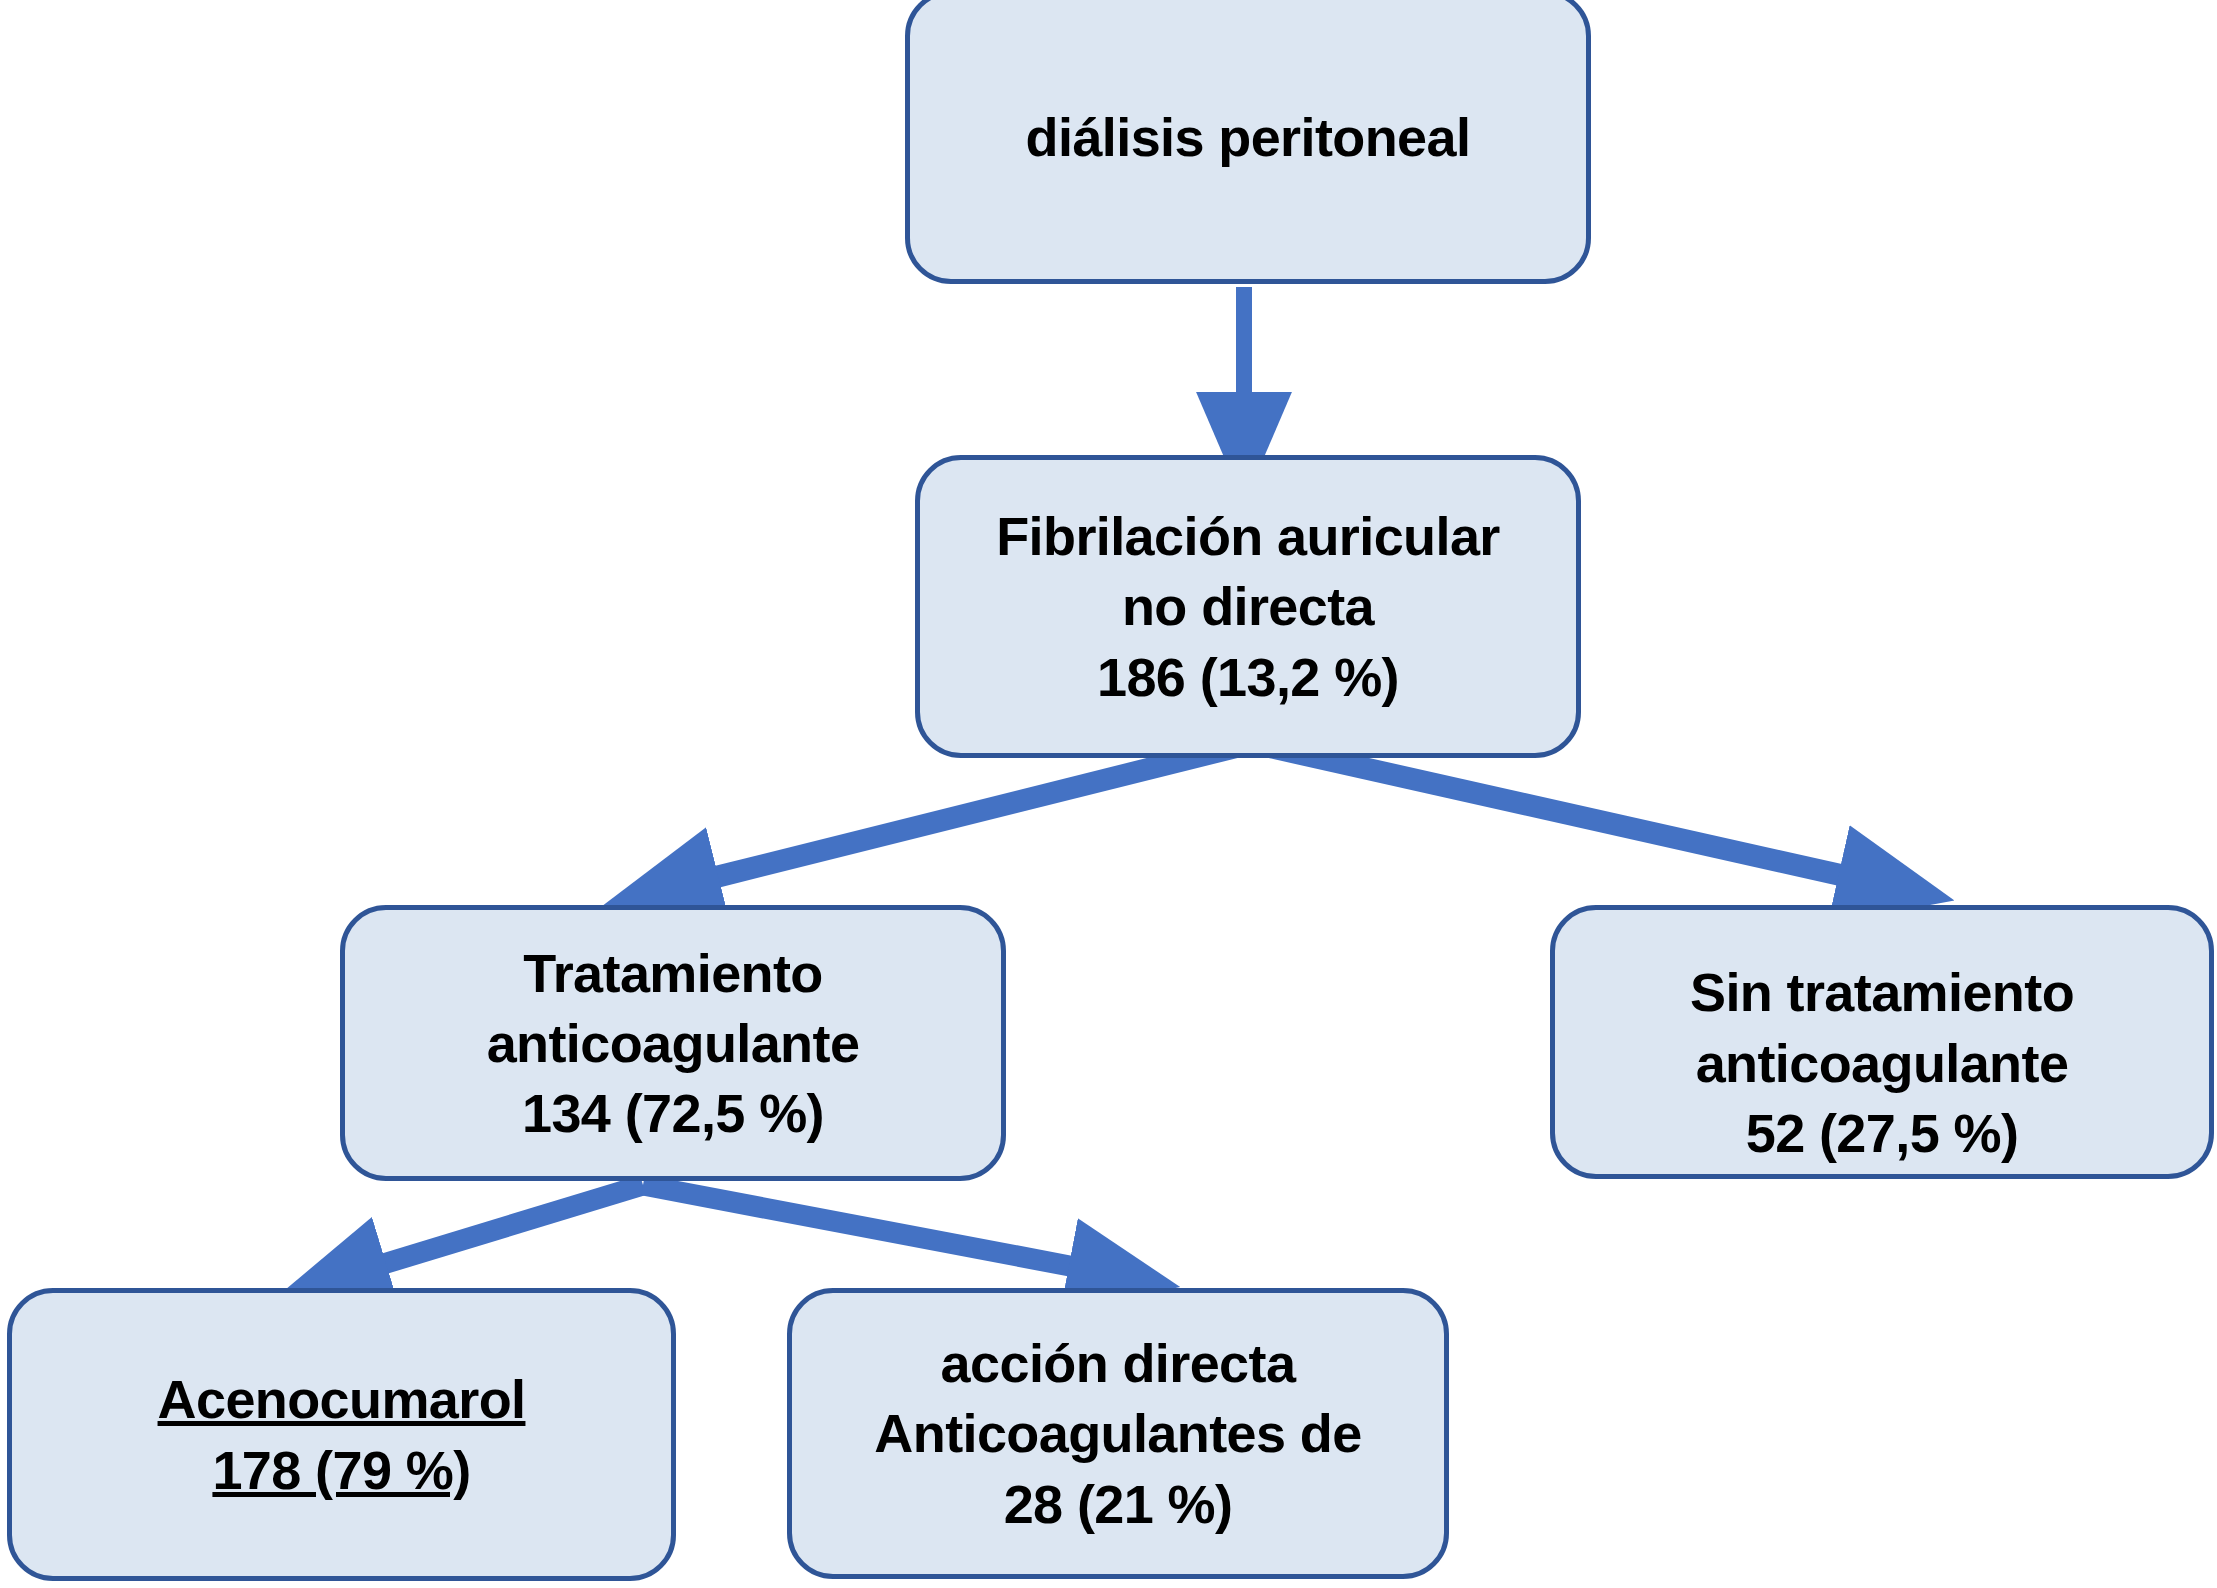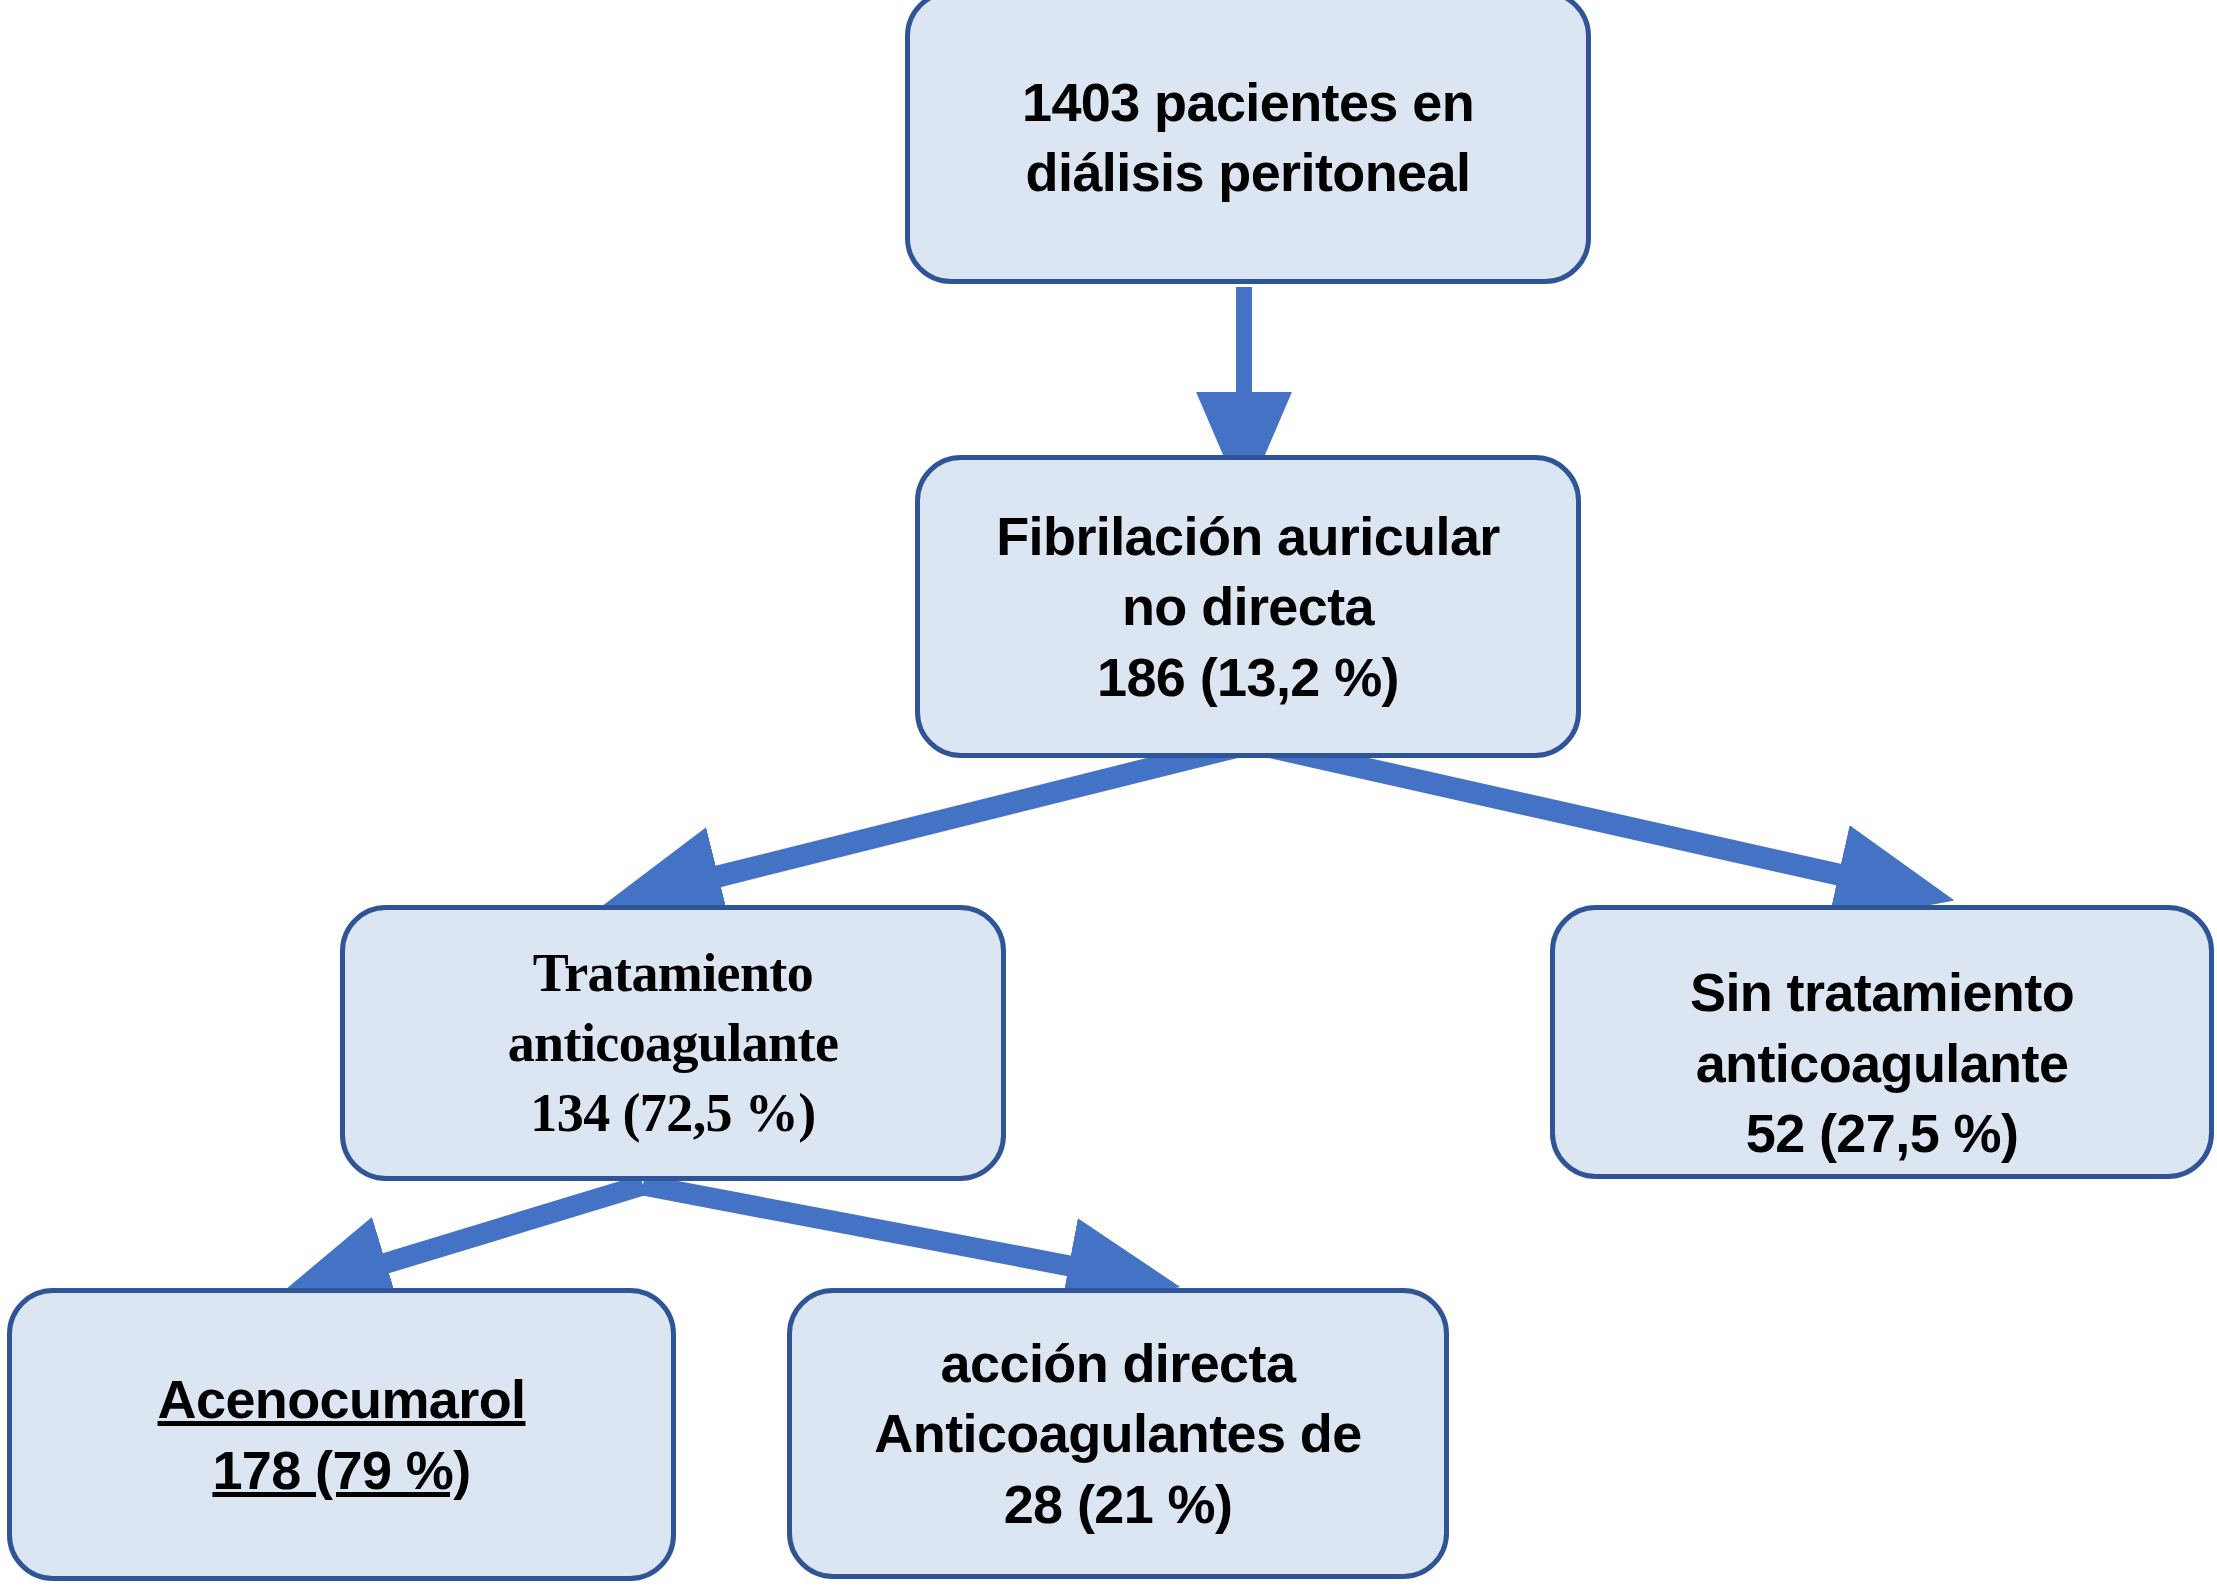--- a/index.html
+++ b/index.html
@@ -49,21 +49,21 @@
   .node .lines {
     width: 100%;
   }
   .node .line {
     display: block;
     white-space: nowrap;
   }
   
   #node-total        { left: 905px;  top: -10px;  width: 686px; height: 294px; }
   #node-af           { left: 915px;  top: 455px;  width: 666px; height: 303px; }
-  #node-treated      { left: 340px;  top: 905px;  width: 666px; height: 276px; font-family: Liberation Serif, serif; }
+  #node-treated      { left: 340px;  top: 905px;  width: 666px; height: 276px; }
   #node-untreated    { left: 1550px; top: 905px;  width: 664px; height: 274px; align-items: flex-end; }
   #node-acenocumarol { left: 7px;    top: 1288px; width: 669px; height: 293px; text-decoration: underline; }
   #node-doac         { left: 787px;  top: 1288px; width: 662px; height: 291px; }
 </style>
 </head>
 <body>
 
 <div id="canvas">
 
   <svg id="connectors" viewBox="0 0 2217 1588" width="2217" height="1588" xmlns="http://www.w3.org/2000/svg">
@@ -92,21 +92,20 @@
       <line x1="643" y1="1185" x2="380" y2="1265" stroke="#4472c4" stroke-width="21" marker-end="url(#ah-diag)"></line>
     </g>
 
     <g>
       <line x1="643" y1="1185" x2="1075" y2="1267" stroke="#4472c4" stroke-width="21" marker-end="url(#ah-diag)"></line>
     </g>
   </svg>
 
   <div class="node" id="node-total">
     <span class="lines">
-      <span class="line">1403 pacientes en</span>
       <span class="line">diálisis peritoneal</span>
     </span>
   </div>
 
   <div class="node" id="node-af">
     <span class="lines">
       <span class="line">Fibrilación auricular</span>
       <span class="line">no directa</span>
       <span class="line">186 (13,2 %)</span>
     </span>

